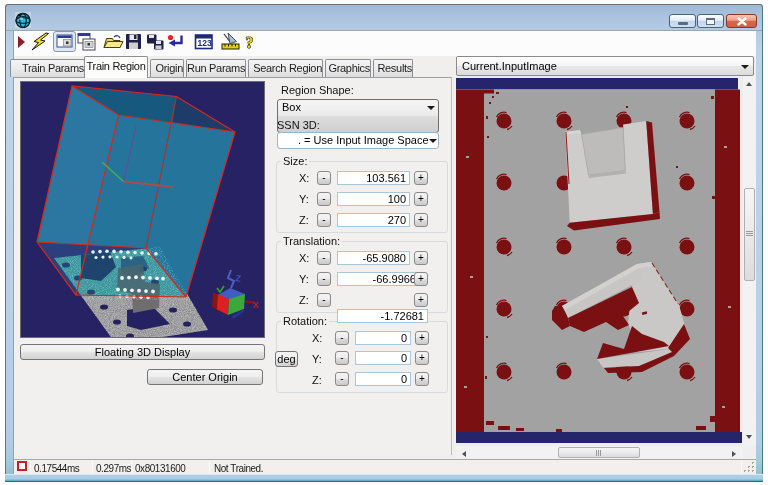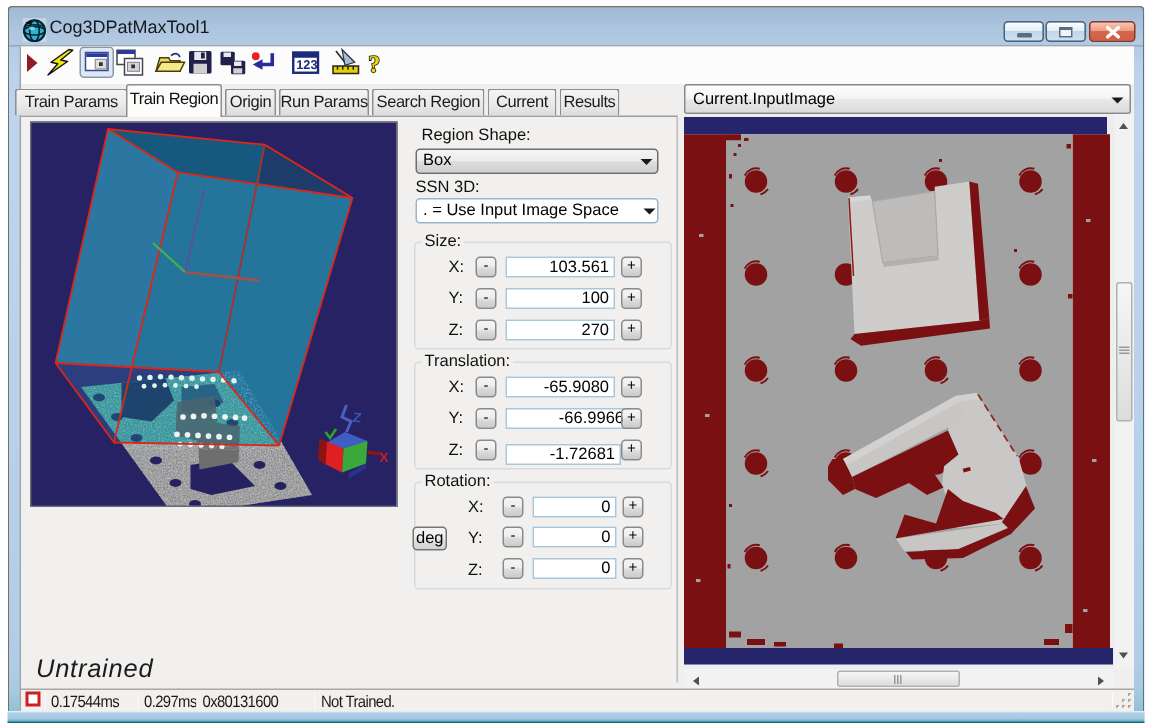--- a/index.html
+++ b/index.html
@@ -7,21 +7,21 @@
 
 #winframe{left:5px;top:4px;width:758px;height:476px;border:1px solid #716f6f;border-right-color:#4e7a85;border-bottom:none;border-radius:3px 3px 0 0;background:linear-gradient(180deg,#9fb8d4 0%,#adc5de 3%,#bad2ea 9%,#bdd5ec 14%,#b7d0e9 70%,#b2cce7 92%,#a5cade 96%,#8abcd0 100%);}
 #winbottom{left:5px;top:474px;width:758px;height:8px;background:linear-gradient(180deg,#f2f7fb 0%,#aecee8 18%,#a8cce4 60%,#7db6cc 78%,#3e93a8 88%,#1d5f6e 97%,#30555e 100%);}
 #client{left:13px;top:31px;width:743px;height:443px;background:#f0efed;border-left:1px solid #98a0a8;}
 
 #title{left:33px;top:11px;font-size:12px;color:#15191c}
 #capbtns .cb{position:absolute;top:14px;height:14px;border-radius:3px;border:1px solid #46637f}
 
 #toolbar{left:14px;top:31px;width:742px;height:25px;background:#fcfcfc}
 
-.tab{position:absolute;top:59px;height:18px;background:linear-gradient(180deg,#f4f4f4,#ebeaea 55%,#dddcdc);border:1px solid #8c8e94;border-bottom:none;border-radius:2px 2px 0 0;font-size:11px;color:#1c1c1c;text-align:center;line-height:17px;white-space:nowrap;letter-spacing:-0.3px}
+.tab{position:absolute;top:59px;height:18px;background:linear-gradient(180deg,#f4f4f4,#ebeaea 55%,#dddcdc);border:1px solid #8c8e94;border-bottom:none;border-radius:2px 2px 0 0;font-size:11px;color:#1c1c1c;text-align:right;line-height:17px;white-space:nowrap;letter-spacing:-0.3px}
 #tabsel{position:absolute;top:56px;height:22px;background:#fcfcfb;border:1px solid #8c8e94;border-bottom:none;border-radius:2px 2px 0 0;font-size:11px;color:#111;text-align:center;line-height:19px;z-index:3;white-space:nowrap;letter-spacing:-0.3px}
 #tabpage{left:14px;top:77px;width:438px;height:378px;background:#f1f0ee;border-top:1px solid #9c9ea3;border-right:1px solid #bcbcbc}
 
 #view3d{left:20px;top:81px;width:245px;height:257px;background:#272264;border:1px solid #6c6c74}
 
 .wbtn{position:absolute;background:linear-gradient(180deg,#f4f4f4,#efefef 45%,#e2e2e2 55%,#d2d2d2);border:1px solid #757575;border-radius:3px;font-size:11px;color:#000;text-align:center}
 
 .lbl{position:absolute;font-size:11px;color:#101010;white-space:nowrap}
 
 .combo{position:absolute;background:linear-gradient(180deg,#f5f5f5,#ebebeb 48%,#ddd 52%,#cfcfcf);border:1px solid #6e6e6e;border-radius:3px;font-size:11px;color:#000}
@@ -51,21 +51,20 @@
 
 <div class="abs" id="titleicon" style="left:15px;top:12px;width:16px;height:16px"><svg width="16" height="16" viewBox="0 0 16 16">
 <rect x="0" y="0" width="16" height="16" fill="#dfe6ec" opacity="0.5"></rect>
 <circle cx="8" cy="8.5" r="7" fill="#2fb3d2" stroke="#06222e" stroke-width="1.4"></circle>
 <ellipse cx="8" cy="8.5" rx="7" ry="2.8" fill="none" stroke="#06222e" stroke-width="1.1"></ellipse>
 <ellipse cx="8" cy="8.5" rx="3.2" ry="7" fill="none" stroke="#06222e" stroke-width="1.1"></ellipse>
 <path d="M1.5,5.5 Q8,3.5 14.5,5.5" stroke="#06222e" stroke-width="1" fill="none"></path>
 <path d="M2,3 L6,1.5 L5,4.5 Z" fill="#0a0a0a"></path>
 <ellipse cx="6.2" cy="6.8" rx="2" ry="1.2" fill="#8fe2f2" opacity="0.8"></ellipse>
 </svg></div>
-<div class="abs" id="title">Cog3DPatMaxTool1</div>
 <div class="abs" id="capbtns">
  <div class="cb" style="left:669px;width:27px;background:linear-gradient(180deg,#fdfeff,#e3edf7 45%,#c2d5e9 50%,#cfe0f2)">
         <div class="abs" style="left:8px;top:7px;width:10px;height:3px;background:#5a6c7e;border-radius:1px"></div>
       </div>
  <div class="cb" style="left:697px;width:27px;background:linear-gradient(180deg,#fdfeff,#e3edf7 45%,#c2d5e9 50%,#cfe0f2)">
         <div class="abs" style="left:8px;top:3px;width:9px;height:7px;border:1px solid #5a6c7e;border-top:2px solid #5a6c7e;background:#eef4fa"></div>
       </div>
  <div class="cb" style="left:726px;width:31px;border:1px solid #8c3626;background:linear-gradient(180deg,#f8c6b4,#ee9c82 45%,#d6674c 50%,#cf6045)">
         <svg class="abs" style="left:10px;top:2px" width="10" height="9">
           <path d="M1.5,1.5 L8.5,7.5 M8.5,1.5 L1.5,7.5" stroke="#fff" stroke-width="2.4" stroke-linecap="round"></path>
@@ -114,21 +113,21 @@
 <polygon points="214,2 222.5,10.5 216,12.5" fill="#a8bdd4" stroke="#223246" stroke-width="0.8"></polygon>
 <text x="231.5" y="17" font-size="16" font-weight="bold" fill="#f0d802" stroke="#1a1a1a" stroke-width="1.1" paint-order="stroke" font-family="Liberation Serif">?</text>
 </svg>
 
 <div class="abs" id="tabpage"></div>
 <div class="tab" style="left:10px;width:75px">Train Params</div>
 <div id="tabsel" style="left:84px;width:64px">Train Region</div>
 <div class="tab" style="left:150px;width:34px">Origin</div>
 <div class="tab" style="left:186px;width:60px">Run Params</div>
 <div class="tab" style="left:248px;width:75px">Search Region</div>
-<div class="tab" style="left:325px;width:46px">Current</div>
+<div class="tab" style="left:325px;width:46px">Graphics</div>
 <div class="tab" style="left:373px;width:40px">Results</div>
 
 <div class="abs" id="view3d"><svg width="243" height="255" viewBox="0 0 243 255">
 <defs>
 <clipPath id="platec">
             <polygon points="33,176 139,165 187,248 95,262"></polygon>
           </clipPath>
 <clipPath id="quadc">
             <polygon points="16,160 125,166 165,215 55,213"></polygon>
           </clipPath>
@@ -258,26 +257,27 @@
 <polygon points="208,217 224,212 223,227 207,233" fill="#3aa83a"></polygon>
 <polygon points="211,234 223,227 223,230 212,237" fill="#26348e"></polygon>
 <path d="M210,206 L213,199 L207,196 L210,188" stroke="#4a5fc0" stroke-width="2" fill="none"></path>
 <path d="M224,219.5 L233,220.5" stroke="#8c1515" stroke-width="2.5"></path>
 <path d="M196,206 l3,4 l4,-6" stroke="#2f9f2f" stroke-width="1.8" fill="none"></path>
 <text x="214" y="199" font-size="9" font-weight="bold" fill="#3c55b8" font-family="Liberation Sans" transform="rotate(8 214 199)">Z</text>
 <text x="232" y="226" font-size="9" font-weight="bold" fill="#c62222" font-family="Liberation Sans">X</text>
 </g>
 </svg></div>
 
-<div class="abs" style="left:24px;top:436px;font-size:17px;font-style:italic;color:#1c1c1c;letter-spacing:0.5px">Untrained</div>
+<div class="wbtn" style="left:20px;top:344px;width:245px;height:16px;line-height:15px">Floating 3D Display</div>
+<div class="wbtn" style="left:147px;top:369px;width:116px;height:16px;line-height:15px">Center Origin</div>
 
 <div class="lbl" style="left:281px;top:84px">Region Shape:</div>
-<div class="combo" style="left:277px;top:99px;width:162px;height:17px;line-height:15px;padding-left:4px">Box<div class="darr" style="left:149px;top:6px"></div></div>
+<div class="combo" style="left:277px;top:99px;width:162px;height:34px;line-height:15px;padding-left:4px">Box<div class="darr" style="left:149px;top:6px"></div></div>
 <div class="lbl" style="left:277px;top:119px">SSN 3D:</div>
-<div class="comboW" style="left:277px;top:132px;width:162px;height:17px;line-height:15px;padding-left:4px">. = Use Input Image Space<div class="darr" style="left:151px;top:6px"></div></div>
+<div class="comboW" style="left:277px;top:132px;width:162px;height:17px;line-height:15px;padding-left:20px">. = Use Input Image Space<div class="darr" style="left:151px;top:6px"></div></div>
 <div class="grp" style="left:276px;top:161px;width:172px;height:72px"></div>
 <div class="grplbl" style="left:281px;top:155px">Size:</div>
 <div class="grp" style="left:276px;top:241px;width:172px;height:72px"></div>
 <div class="grplbl" style="left:281px;top:235px">Translation:</div>
 <div class="grp" style="left:276px;top:321px;width:172px;height:72px"></div>
 <div class="grplbl" style="left:281px;top:315px">Rotation:</div>
 <div id="spinrows">
 
 <div class="lbl" style="left:299px;top:172px">X:</div>
       <div class="spbtn" style="left:317px;top:171px">-</div>
@@ -295,21 +295,21 @@
 <div class="lbl" style="left:299px;top:252px">X:</div>
       <div class="spbtn" style="left:317px;top:251px">-</div>
       <div class="fld" style="left:337px;top:251px;width:73px">-65.9080</div>
       <div class="spbtn" style="left:414px;top:251px">+</div>
 <div class="lbl" style="left:299px;top:273px">Y:</div>
       <div class="spbtn" style="left:317px;top:272px">-</div>
       <div class="fld" style="left:337px;top:272px;width:83px">-66.9966</div>
       <div class="spbtn" style="left:414px;top:272px">+</div>
 <div class="lbl" style="left:299px;top:294px">Z:</div>
       <div class="spbtn" style="left:317px;top:293px">-</div>
-      <div class="fld" style="left:337px;top:296px;width:77px">-1.72681</div>
+      <div class="fld" style="left:337px;top:309px;width:91px">-1.72681</div>
       <div class="spbtn" style="left:414px;top:293px">+</div>
 
 <div class="lbl" style="left:312px;top:332px">X:</div>
       <div class="spbtn" style="left:335px;top:331px">-</div>
       <div class="fld" style="left:355px;top:331px;width:56px">0</div>
       <div class="spbtn" style="left:415px;top:331px">+</div>
 <div class="lbl" style="left:312px;top:353px">Y:</div>
       <div class="spbtn" style="left:335px;top:351px">-</div>
       <div class="fld" style="left:355px;top:351px;width:56px">0</div>
       <div class="spbtn" style="left:415px;top:351px">+</div>

